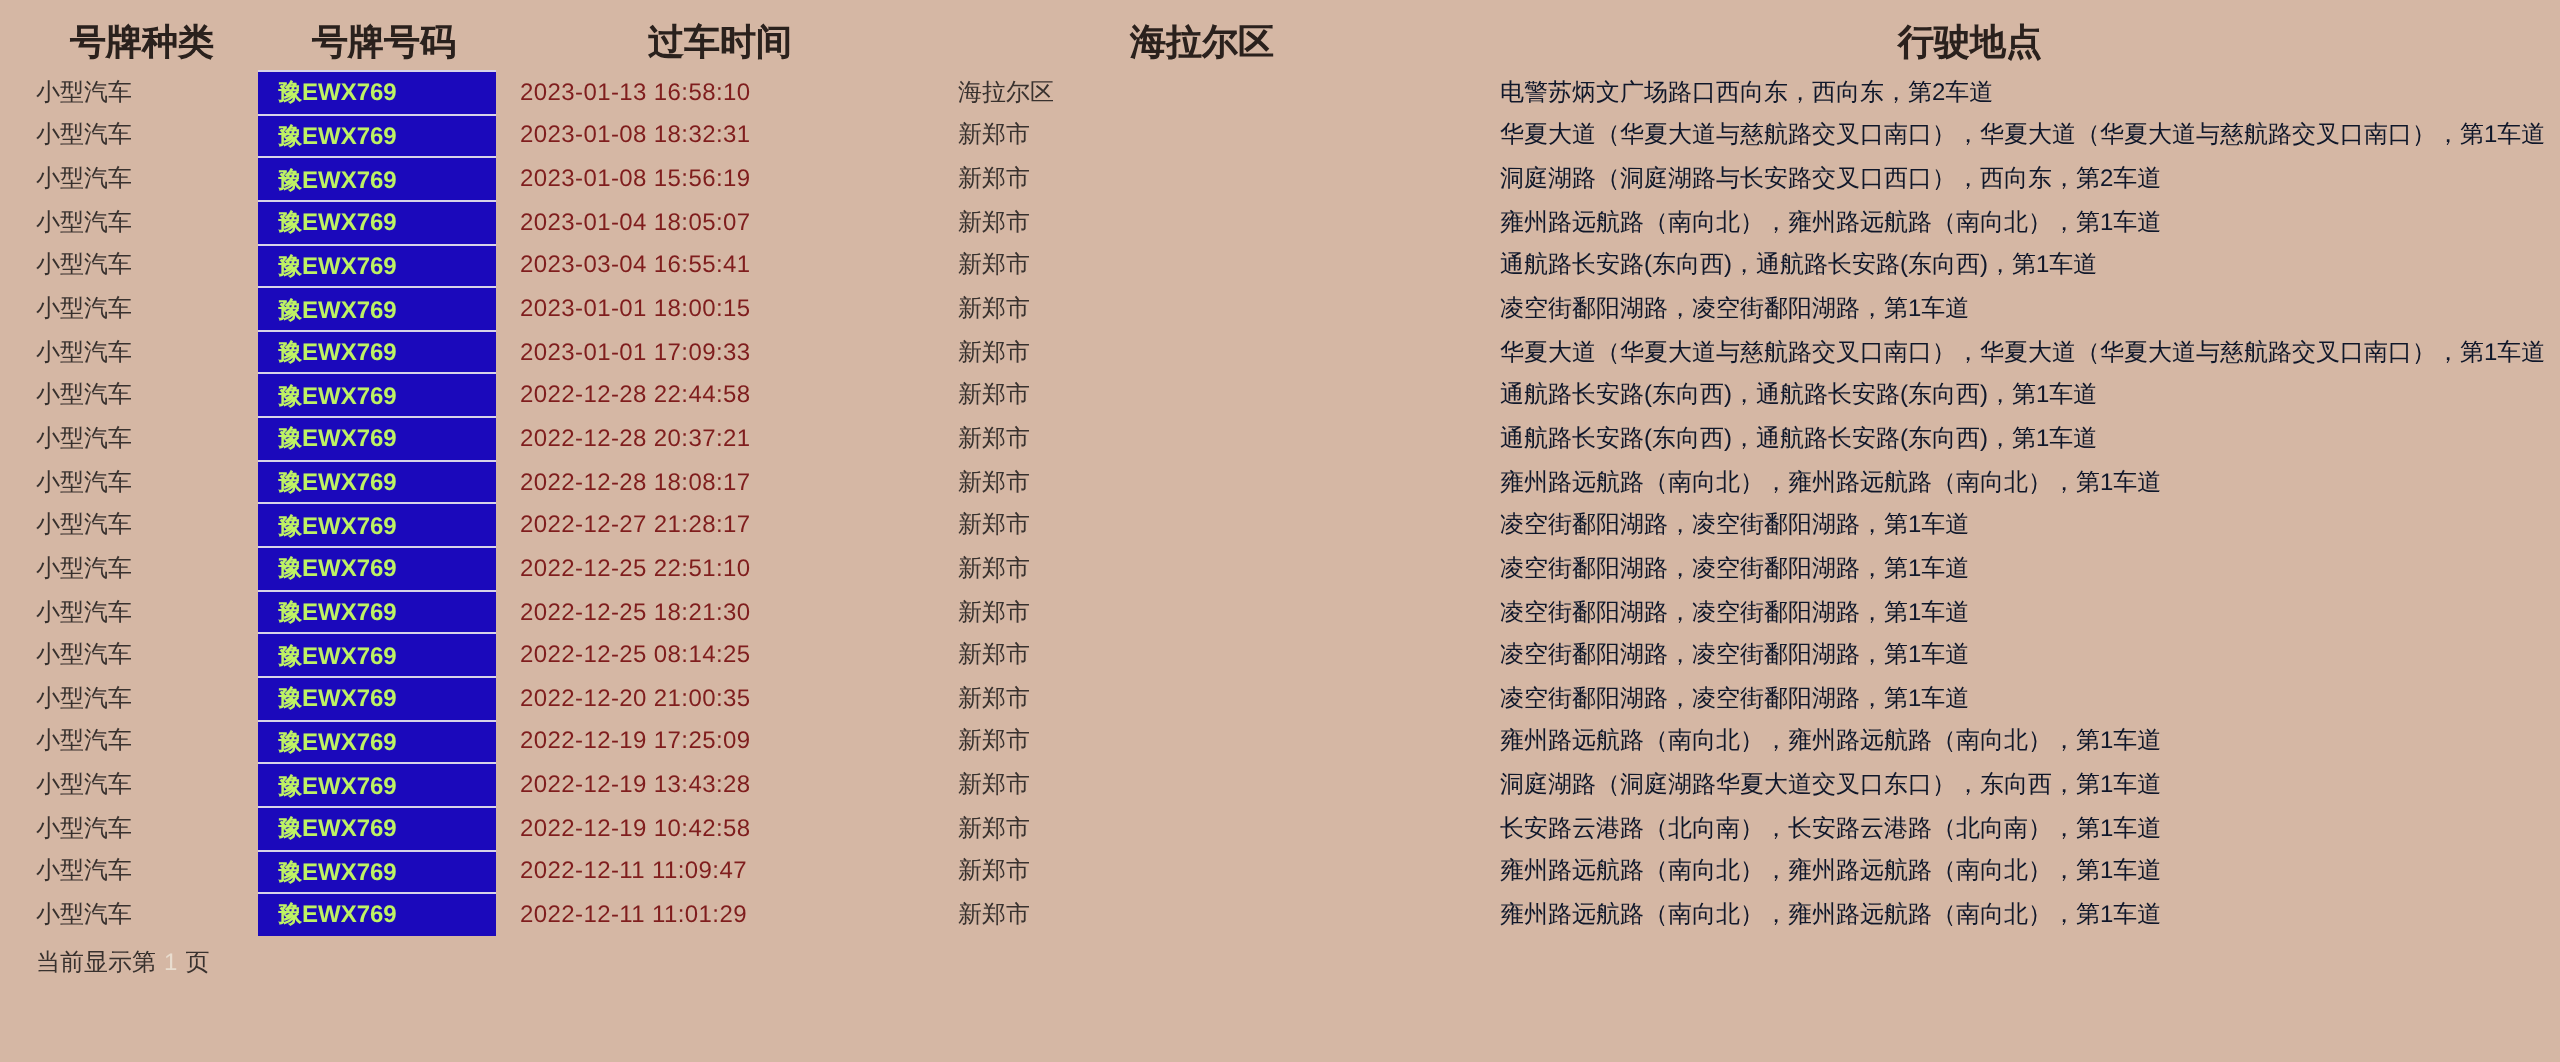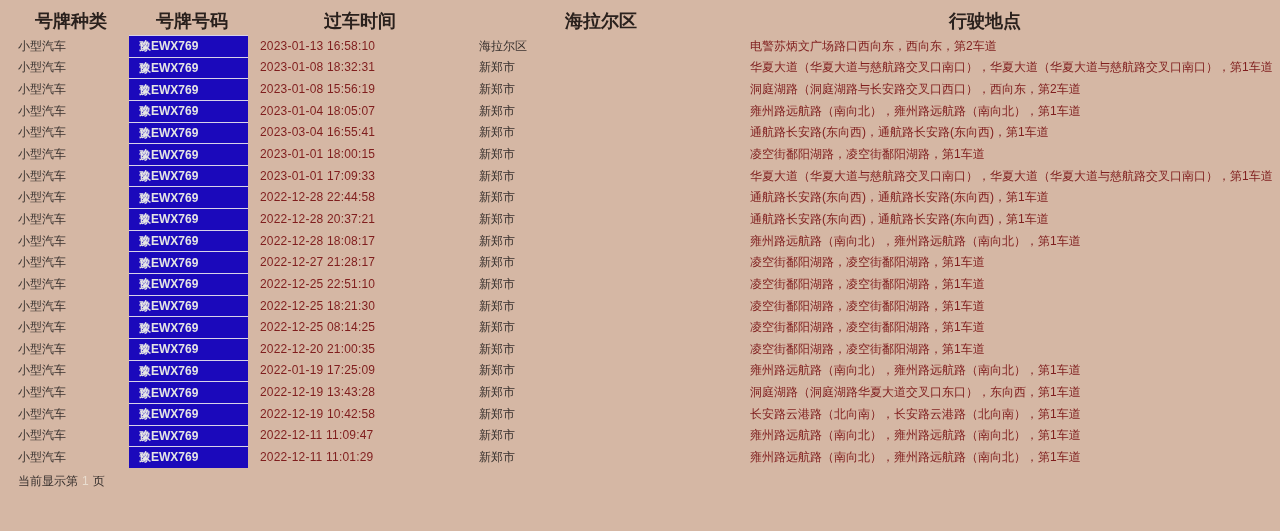--- a/index.html
+++ b/index.html
@@ -31,28 +31,28 @@
   .cell {
     position: absolute; top: 50%; transform: translateY(-50%);
     font-size: 12px; color: #38312e; white-space: nowrap; line-height: 14px;
   }
   .cell.type { left: 18px; }
   .cell.plate {
     left: 129px; width: 119px; height: 100%;
     top: 0; transform: none;
     background: #1b09bb;
     border-top: 1px solid #d8d3e8;
-    color: #e5e5e5; font-weight: 700; font-size: 12px;
+    color: #bef264; font-weight: 700; font-size: 12px;
     display: flex; align-items: center;
     padding-left: 10px;
     cursor: pointer;
   }
   .cell.time { left: 260px; color: #7f1d1d; font-size: 12px; letter-spacing: 0.2px; }
   .cell.area { left: 479px; }
-  .cell.location { left: 750px; color: #7f1d1d; }
+  .cell.location { left: 750px; color: #0f172a; }
 
   
   .footer {
     position: absolute; left: 18px; top: 474px;
     font-size: 12px; color: #38312e; line-height: 15px; white-space: nowrap;
   }
   .footer .page-num { color: #e9ddcf; padding: 0 4px; }
 </style>
 </head>
 <body>
@@ -169,21 +169,21 @@
       <div class="row">
     <span class="cell type">小型汽车</span>
     <span class="cell plate">豫EWX769</span>
     <span class="cell time">2022-12-20 21:00:35</span>
     <span class="cell area">新郑市</span>
     <span class="cell location">凌空街鄱阳湖路，凌空街鄱阳湖路，第1车道</span>
   </div>
       <div class="row">
     <span class="cell type">小型汽车</span>
     <span class="cell plate">豫EWX769</span>
-    <span class="cell time">2022-01-19 17:25:09</span>
+    <span class="cell time">2022-12-19 17:25:09</span>
     <span class="cell area">新郑市</span>
     <span class="cell location">雍州路远航路（南向北），雍州路远航路（南向北），第1车道</span>
   </div>
       <div class="row">
     <span class="cell type">小型汽车</span>
     <span class="cell plate">豫EWX769</span>
     <span class="cell time">2022-12-19 13:43:28</span>
     <span class="cell area">新郑市</span>
     <span class="cell location">洞庭湖路（洞庭湖路华夏大道交叉口东口），东向西，第1车道</span>
   </div>

